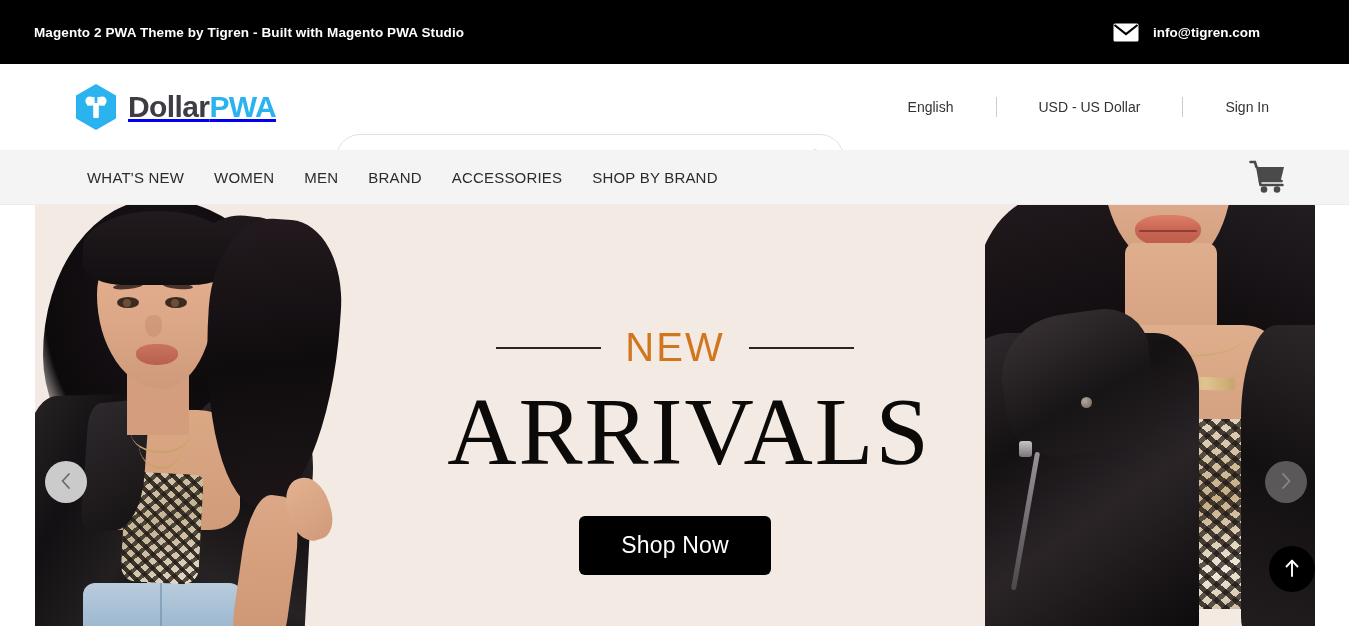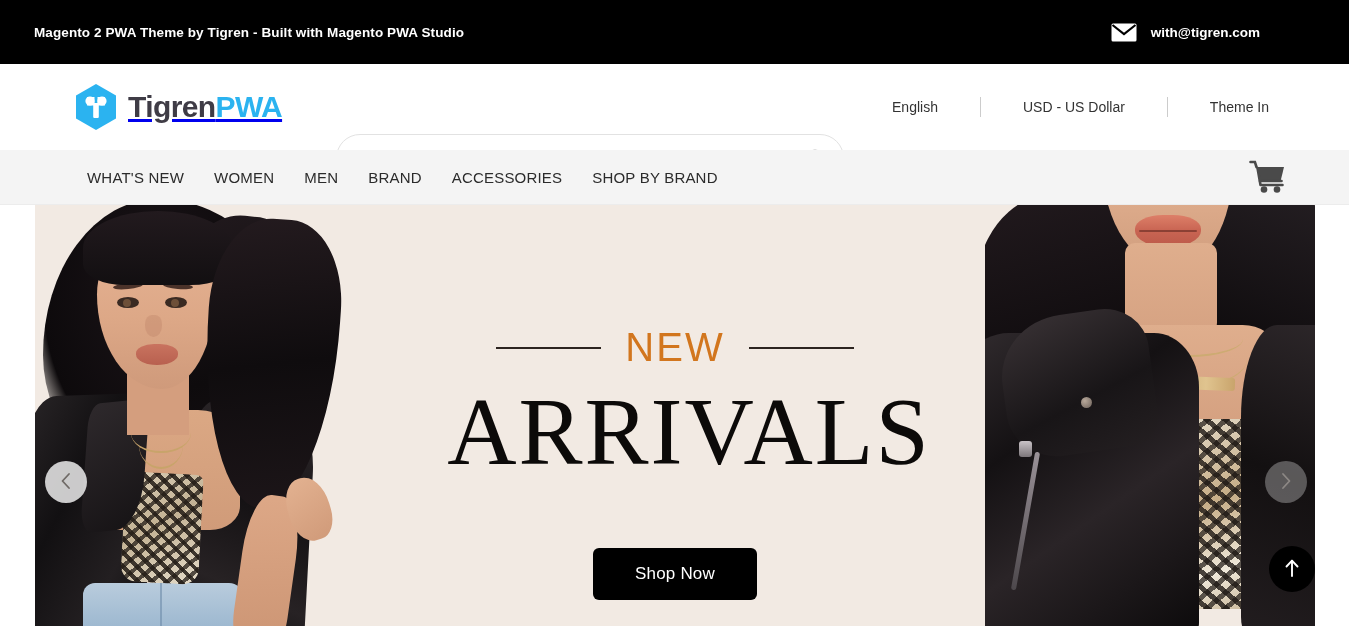--- a/index.html
+++ b/index.html
@@ -520,28 +520,28 @@
   .arrivals-word {
     font-family: "Liberation Serif", serif;
     font-size: 96px;
     line-height: 1;
     letter-spacing: 2px;
     color: #0c0a09;
     font-weight: normal;
     padding-left: 28px;
   }
   .shop-now-btn {
-    margin-top: 68px;
+    margin-top: 36px;
     display: inline-block;
     background: #000000;
     color: #ffffff;
     border: none;
     border-radius: 6px;
     padding: 16px 42px;
-    font-size: 17px;
+    font-size: 23px;
     font-family: "Liberation Sans", sans-serif;
     cursor: pointer;
     letter-spacing: 0.2px;
   }
 
   
   .carousel-arrow {
     position: absolute;
     top: 256px;
     width: 42px; height: 42px;
@@ -578,57 +578,57 @@
 
 <div class="topbar">
   <div class="topbar-msg">Magento 2 PWA Theme by Tigren - Built with Magento PWA Studio</div>
   <div class="topbar-contact">
     <span class="mail-icon">
       <svg width="26" height="19" viewBox="0 0 26 19" xmlns="http://www.w3.org/2000/svg">
         <rect x="0.5" y="0.5" width="25" height="18" rx="1.5" fill="#ffffff"></rect>
         <path d="M1.5 2 L13 11 L24.5 2" fill="none" stroke="#000000" stroke-width="2.2"></path>
       </svg>
     </span>
-    <span class="topbar-email">with@tigren.com</span>
+    <span class="topbar-email">info@tigren.com</span>
   </div>
 </div>
 
 <div class="header">
 
   <a class="logo-wrap" href="#">
     <span class="logo-hex">
       <svg width="44" height="48" viewBox="0 0 44 48" xmlns="http://www.w3.org/2000/svg">
         <polygon points="22,1 42,12.5 42,35.5 22,47 2,35.5 2,12.5" fill="#2bb3f0"></polygon>
         <path d="M13 14 h7.5 v6 h3 v-6 h7.5 v8.5 h-7 v12 h-4 v-12 h-7 z" fill="#ffffff"></path>
         <circle cx="16" cy="18" r="4.6" fill="#ffffff"></circle>
         <circle cx="28" cy="18" r="4.6" fill="#ffffff"></circle>
         <rect x="19.2" y="20" width="5.6" height="15" rx="1.2" fill="#ffffff"></rect>
       </svg>
     </span>
-    <span class="logo-text"><span class="logo-tigren">Tigren</span><span class="logo-pwa">PWA</span></span>
+    <span class="logo-text"><span class="logo-tigren">Dollar</span><span class="logo-pwa">PWA</span></span>
   </a>
 
   <div class="search-wrap">
     <input class="search-input" type="text" value="" placeholder="" style="">
     <button class="search-btn">
       <span>
         <svg width="19" height="19" viewBox="0 0 19 19" xmlns="http://www.w3.org/2000/svg">
           <circle cx="8" cy="8" r="6.2" fill="none" stroke="#b9b9b9" stroke-width="1.5"></circle>
           <line x1="12.6" y1="12.6" x2="17.6" y2="17.6" stroke="#b9b9b9" stroke-width="1.5" stroke-linecap="round"></line>
         </svg>
       </span>
     </button>
   </div>
 
   <div class="header-links">
     <a class="hlink" href="#">English</a>
     <span class="hdivider"></span>
     <a class="hlink" href="#">USD - US Dollar</a>
     <span class="hdivider"></span>
-    <a class="hlink" href="#">Theme In</a>
+    <a class="hlink" href="#">Sign In</a>
   </div>
 </div>
 
 <div class="navbar">
   <div class="nav-items">
     <a class="nav-item" href="#">WHAT'S NEW</a>
     <a class="nav-item" href="#">WOMEN</a>
     <a class="nav-item" href="#">MEN</a>
     <a class="nav-item" href="#">BRAND</a>
     <a class="nav-item" href="#">ACCESSORIES</a>

